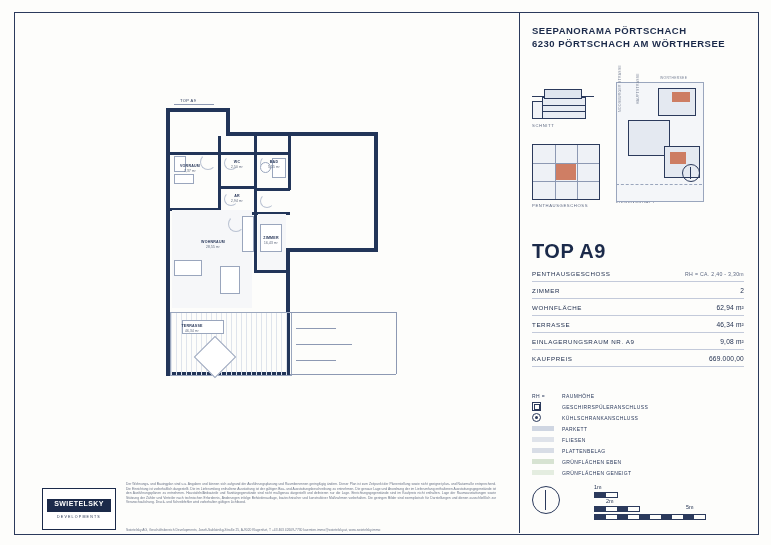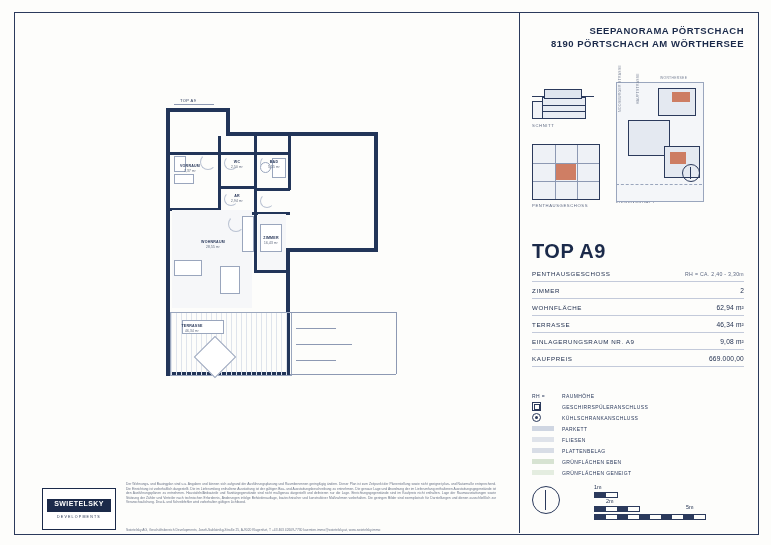--- a/index.html
+++ b/index.html
@@ -10,21 +10,21 @@
     color:#1b2a4a;
     overflow:hidden;
   }
   .page{position:relative;width:771px;height:545px;background:#fdfdfb;}
   .frame{position:absolute;left:14px;top:12px;width:743px;height:521px;border:1px solid #2b3a5c;}
   .vdiv{position:absolute;left:519px;top:12px;width:1px;height:521px;background:#2b3a5c;}
 
   
   .rpanel{position:absolute;left:532px;top:12px;width:212px;height:521px;}
   .rtitle{margin-top:12px;font-size:9.5px;letter-spacing:.5px;line-height:13px;font-weight:bold;color:#1b2a4a;}
-  .rtitle div{white-space:nowrap;text-align:right;}
+  .rtitle div{white-space:nowrap;}
 
   .thumbs{position:absolute;left:0;top:58px;width:212px;height:160px;}
   .thumb-label{font-size:4.2px;letter-spacing:.6px;color:#5c6780;margin-top:3px;text-transform:uppercase;}
   .tb{position:absolute;}
 
   .sectionimg{width:62px;height:32px;position:relative;}
   .sectionimg .roofline{position:absolute;left:0;top:8px;width:62px;height:1px;background:#2b3a5c;}
   .sectionimg .body{position:absolute;left:10px;top:9px;width:42px;height:20px;border:1px solid #2b3a5c;background:#e8ecf3;}
   .sectionimg .body:before{content:"";position:absolute;left:0;top:7px;width:42px;height:1px;background:#2b3a5c;}
   .sectionimg .body:after{content:"";position:absolute;left:0;top:13px;width:42px;height:1px;background:#2b3a5c;}
@@ -194,21 +194,21 @@
       <div class="sub">DEVELOPMENTS</div>
     </div>
     <div class="discl">Der Wohnungs- und Bauingplan sind u.a. Angaben und können sich aufgrund der Ausführungsplanung und Raumbenennen geringfügig ändern. Dieser Plan ist zum Zeitpunkt der Planerstellung sowie nicht geeignet plan- und Naturmaße entsprechend. Die Einrichtung ist vorbehaltlich dargestellt. Die im Lieferumfang enthaltene Ausstattung ist der gültigen Bau- und Ausstattungsbeschreibung zu entnehmen. Die genaue Lage und Anordnung der im Lieferumfang enthaltenen Ausstattungsgegenstände ist den Ausführungsplänen zu entnehmen. Haustafeln/Anbauteile und Sanitärgegenstände sind nicht maßgenau dargestellt und definieren nur die Lage. Einrichtungsgegenstände sind im Kaufpreis nicht enthalten. Lage der Raumausstattungen sowie Stützung der Zähler und Verteiler nach technischen Erfordernis, Änderungen infolge Behördenauflage, bautechnischer und konstruktiver Maßnahmen vorbehalten. Die geringen Bilder sind exemplarisch für Darstellungen und dienen ausschließlich zur Veranschaulichung. Druck- und Schreibfehler wird vorbehalten gültigen Lichtband.</div>
     <div class="footline">Swietelsky AG, Geschäftsbereich Developments, Josefi-Sablatnikg-Straße 25, A-9020 Klagenfurt, T +43 463 42609-7730 kaernten.immo@swietelsky.at, www.swietelsky.immo</div>
   </div>
 
   <div class="rpanel">
 
     <div class="rtitle">
       <div>SEEPANORAMA PÖRTSCHACH</div>
-      <div>8190 PÖRTSCHACH AM WÖRTHERSEE</div>
+      <div>6230 PÖRTSCHACH AM WÖRTHERSEE</div>
     </div>
 
     <div class="thumbs">
 
       <div class="tb" style="left:0;top:18px;">
         <div class="sectionimg">
           <div class="roofline"></div>
           <div class="left"></div>
           <div class="body"></div>
           <div class="roof"></div>

